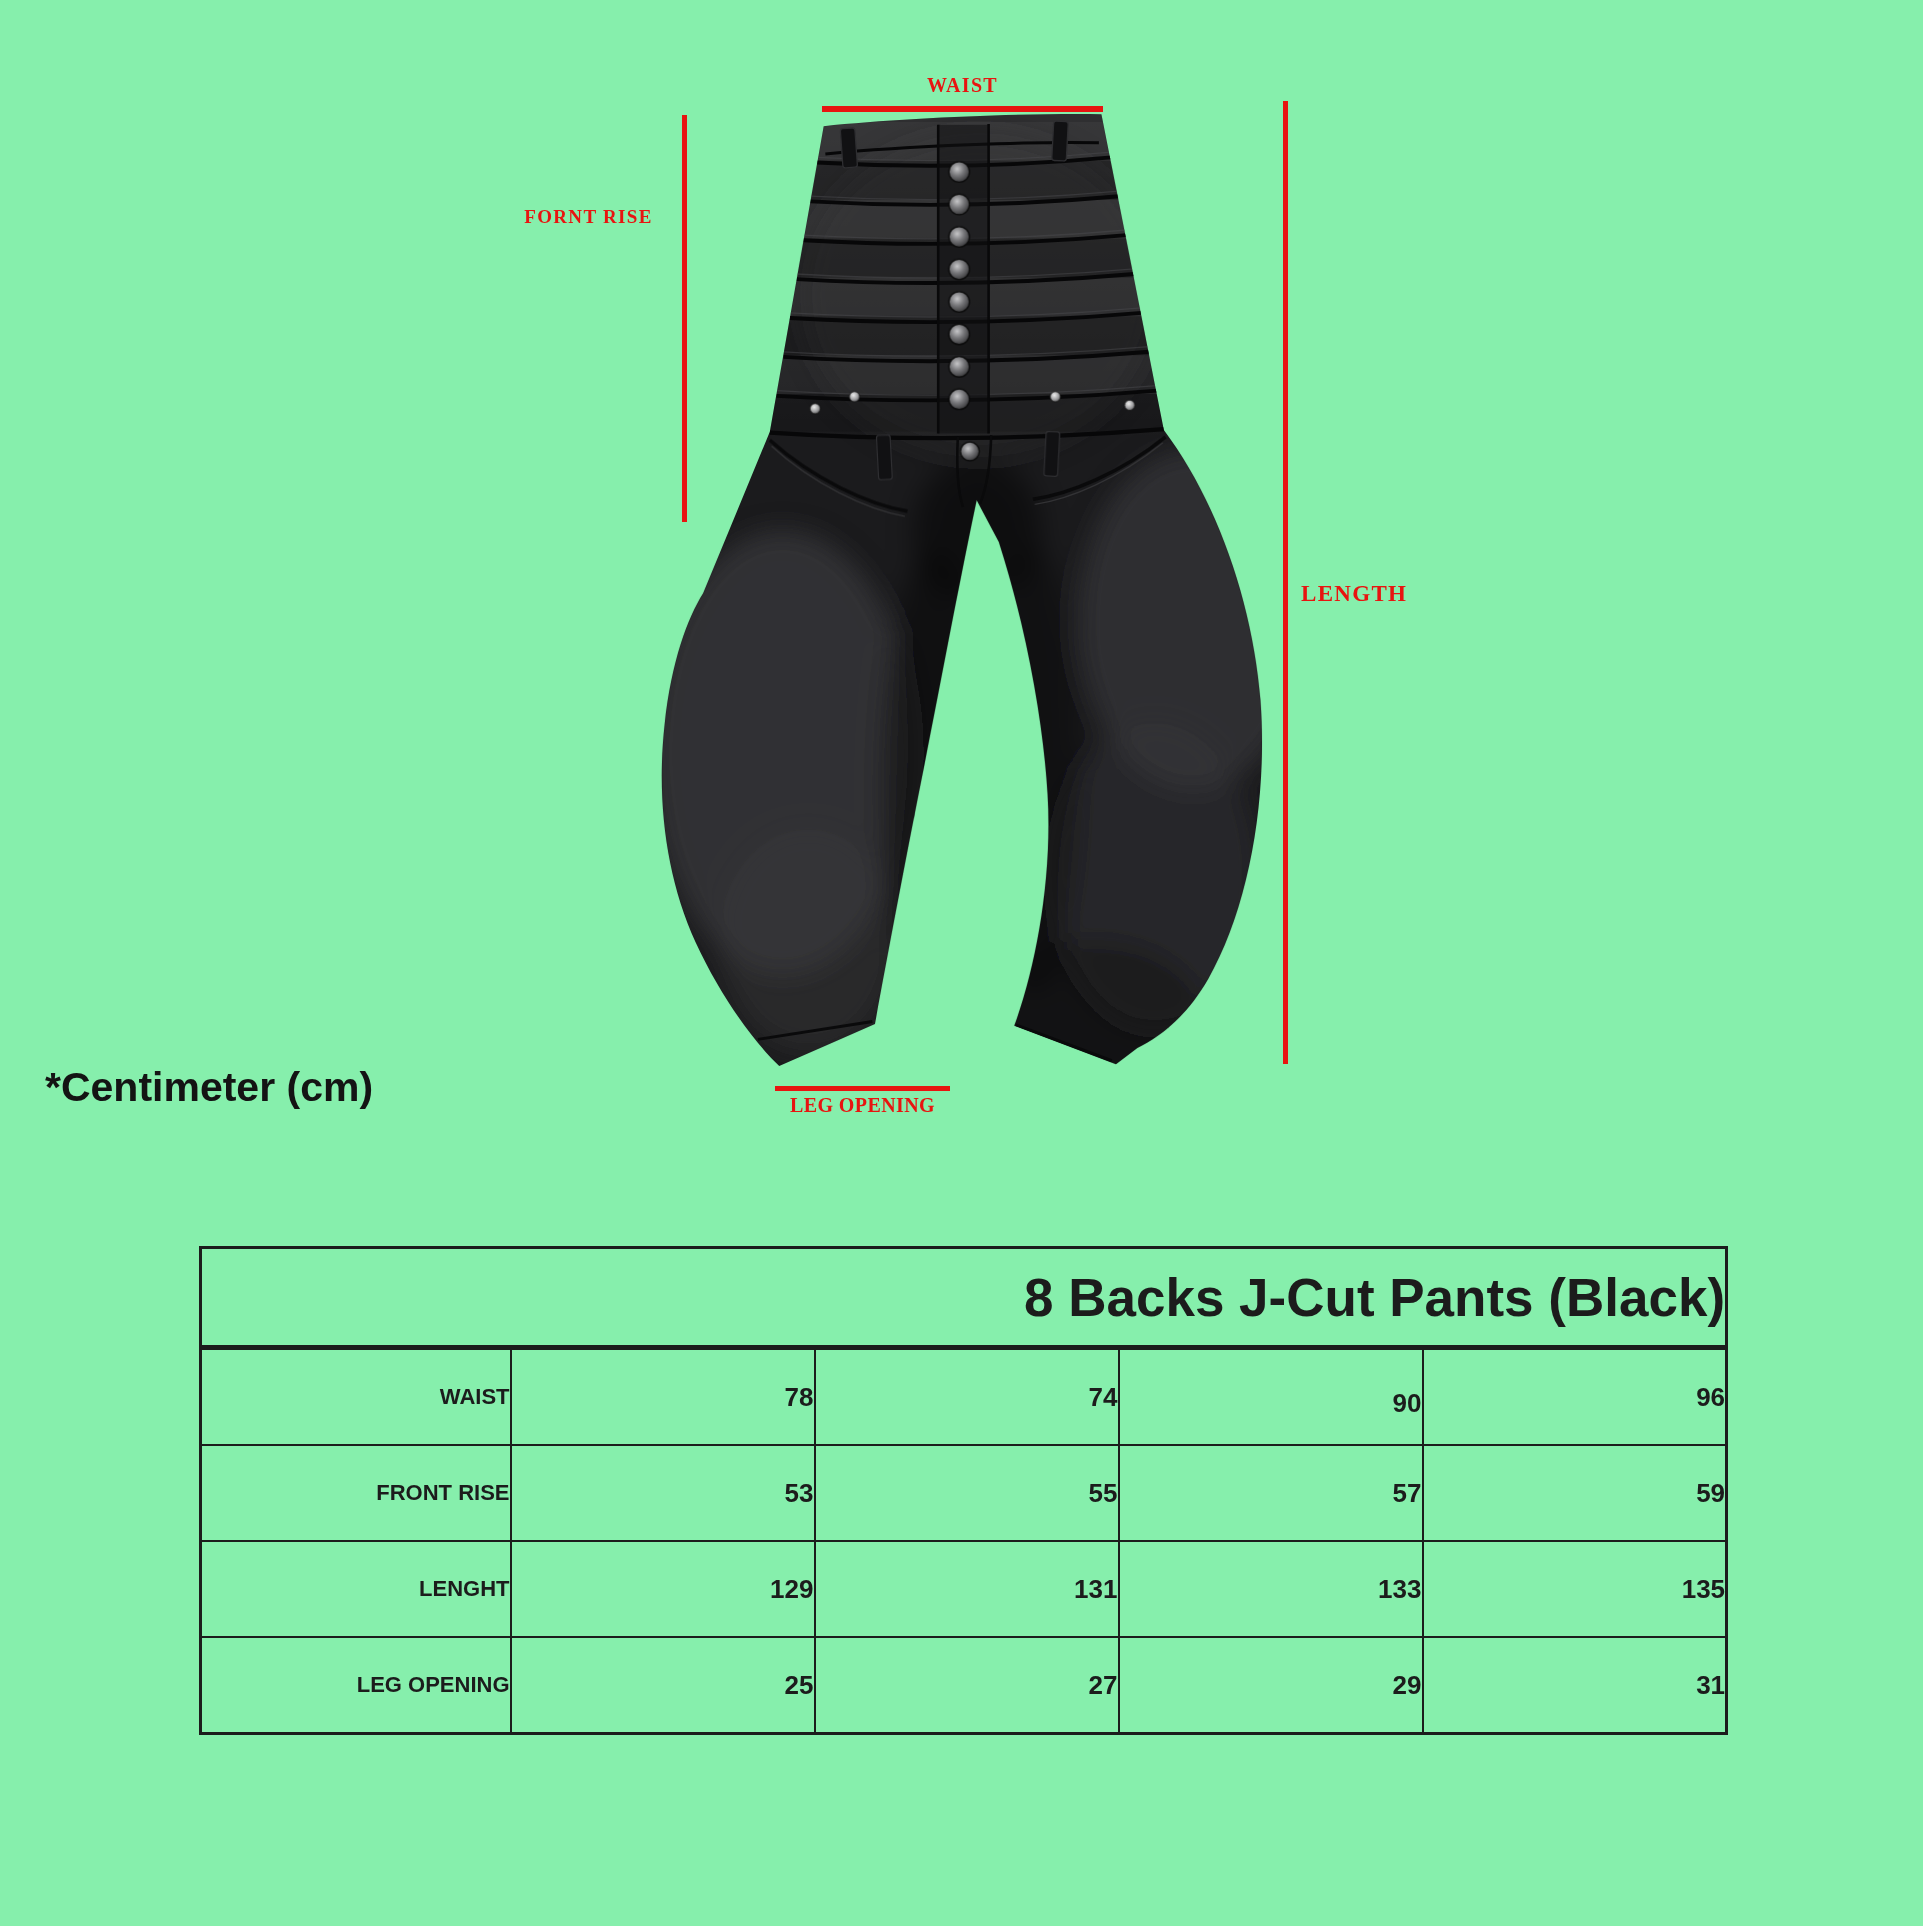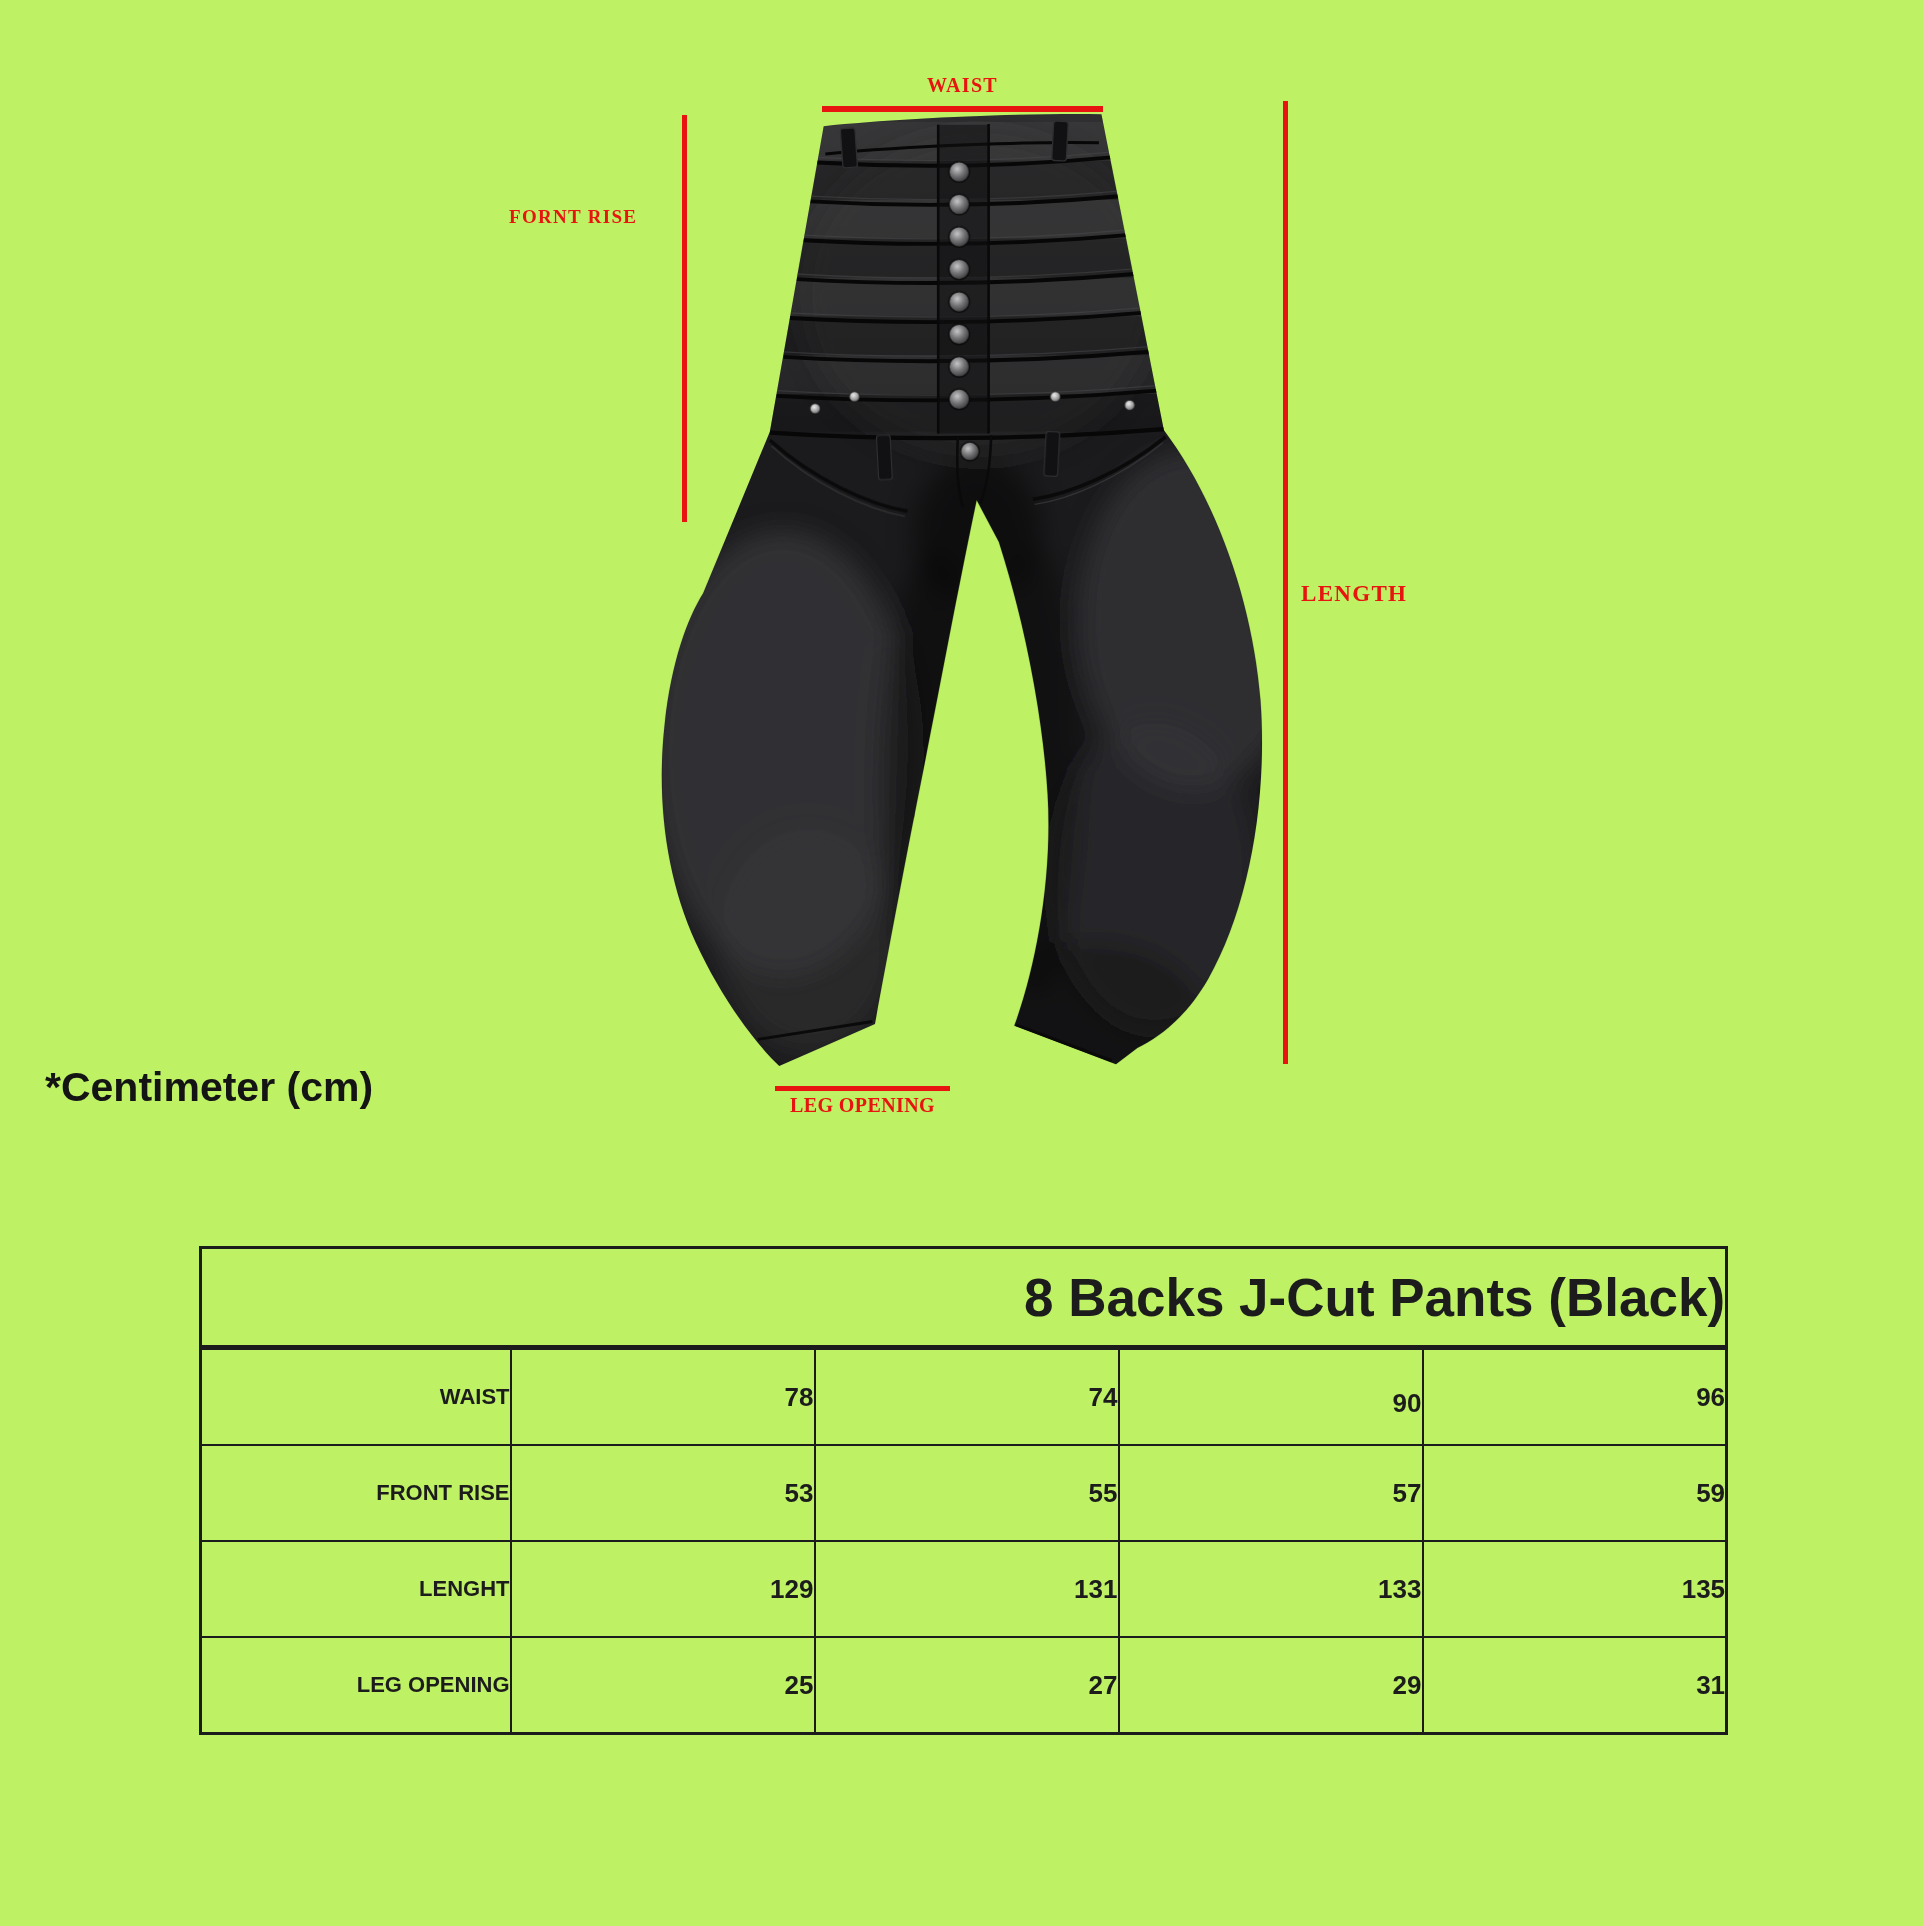--- a/index.html
+++ b/index.html
@@ -1,34 +1,34 @@
 <!DOCTYPE html>
 <html style="font-size:6.8px"><head>
 <meta charset="utf-8">
 <style>
   html,body{
     margin:0;padding:0;background:#ffffff;
     width:1924px;height:1926px;
     font-family:"Liberation Sans","DejaVu Sans",sans-serif;
     overflow:hidden;
   }
-  .stage{position:relative;width:1924px;height:1926px;background:#bef264;}
+  .stage{position:relative;width:1924px;height:1926px;background:#86efac;}
 
   
   .pants-svg{position:absolute;left:620px;top:77px;width:727px;height:1047px;}
 
   
   .red-line{position:absolute;background:#e81410;}
   .m-label{
     position:absolute;color:#e81410;
     font-family:"Liberation Serif","DejaVu Serif",serif;
     font-weight:bold;font-size:20px;letter-spacing:1.3px;white-space:nowrap;
   }
   .waist-label{left:886px;top:74px;width:153px;text-align:center;}
-  .front-rise-label{left:509px;top:206px;width:159px;text-align:left;font-size:19px;}
+  .front-rise-label{left:509px;top:206px;width:159px;text-align:center;font-size:19px;}
   .length-label{left:1301px;top:581px;width:145px;text-align:left;font-size:23px;}
   .leg-opening-label{left:764px;top:1094px;width:197px;text-align:center;letter-spacing:0.4px;}
 
   .waist-line{left:822px;top:106px;width:281px;height:5.6px;}
   .front-rise-line{left:682px;top:115px;width:5.1px;height:407px;}
   .length-line{left:1283px;top:101px;width:5.1px;height:963px;}
   .leg-opening-line{left:775px;top:1086px;width:175px;height:5.1px;}
 
   
   .unit-note{

